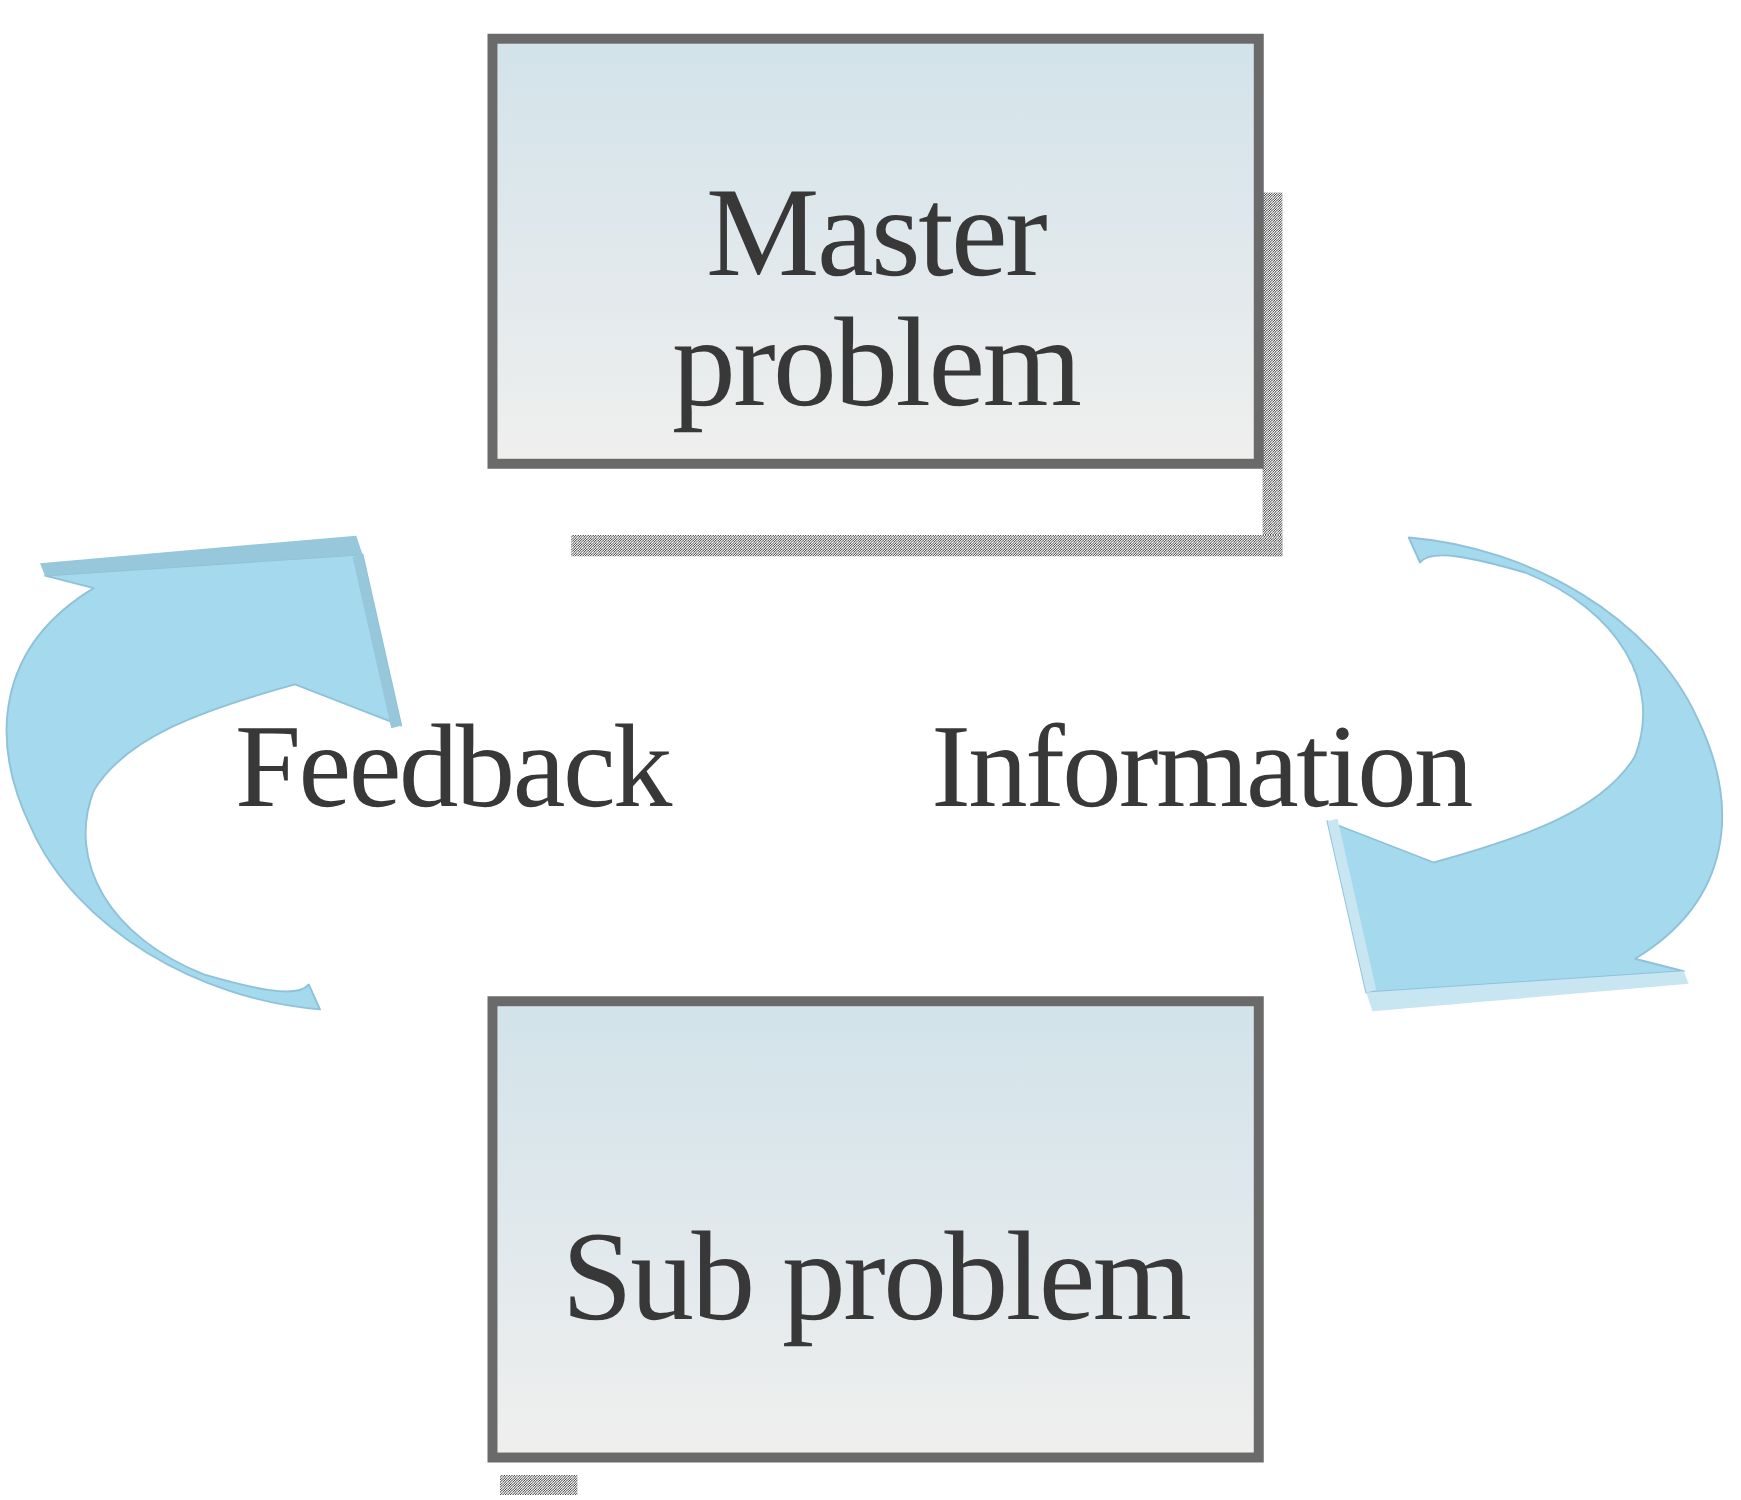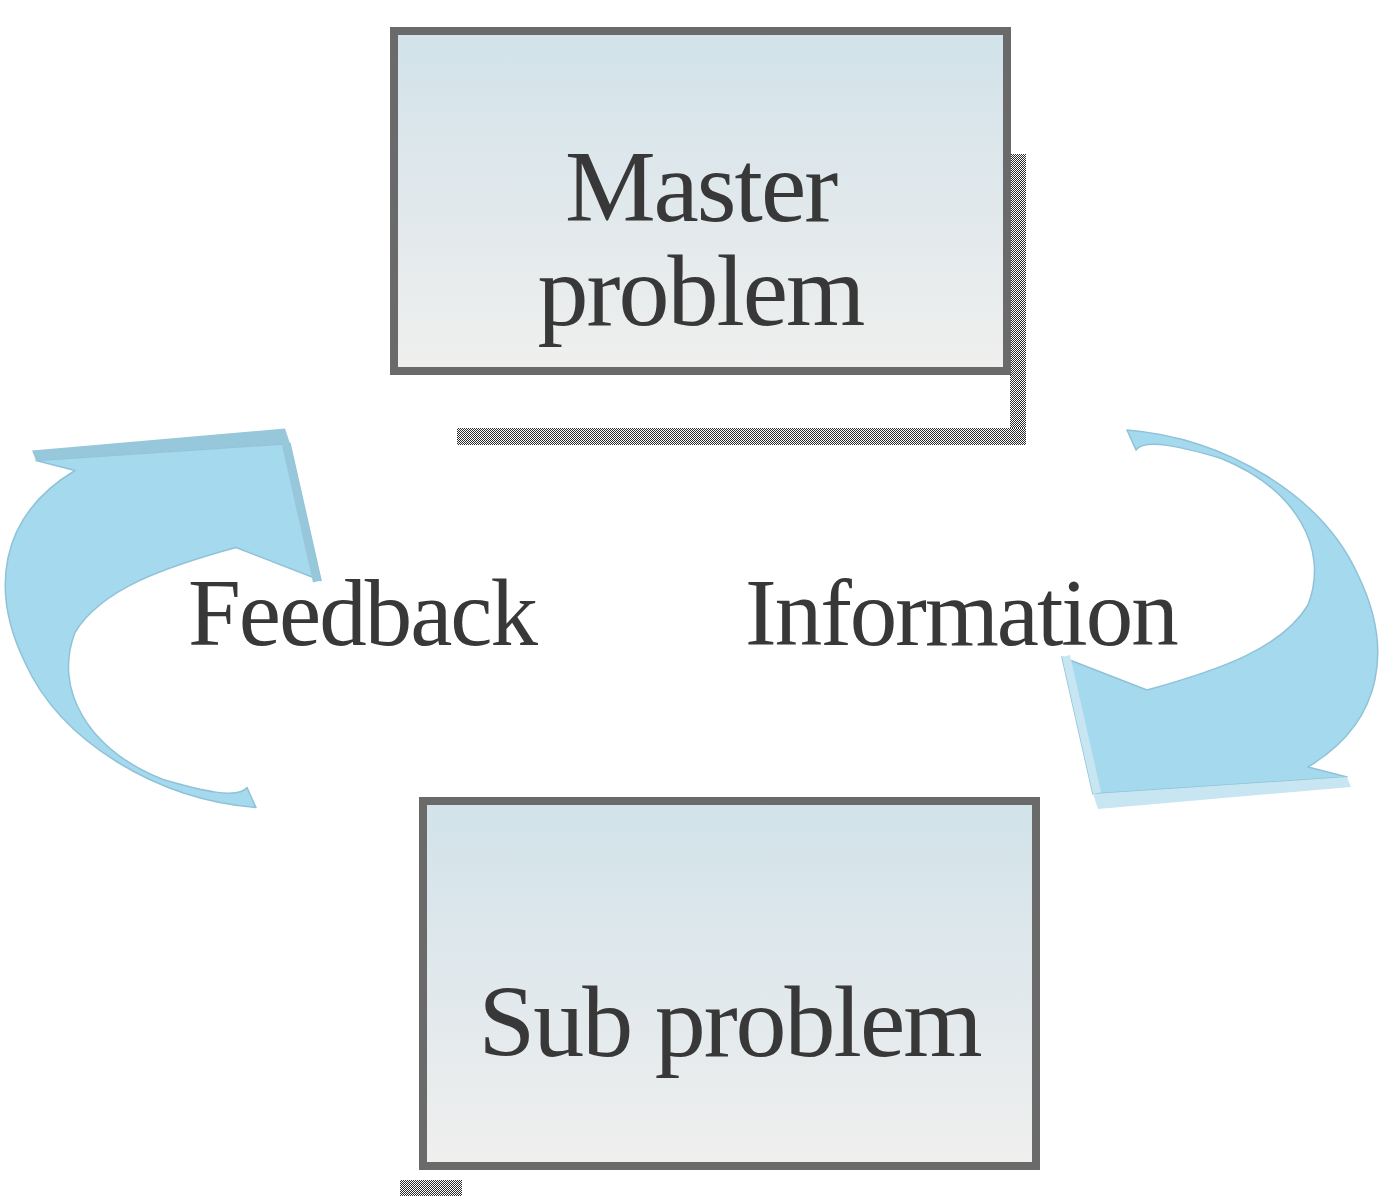--- a/index.html
+++ b/index.html
@@ -44,21 +44,21 @@
     display: flex;
     align-items: center;
     justify-content: center;
     text-align: center;
     color: var(--text-color, #383838);
     font-size: 102px;
     line-height: 1.02;
     letter-spacing: -2px;
   }
   #master-box { top: 27px;  height: 348px; padding-top: 76px; }
-  #sub-box    { top: 797px; height: 373px; padding-top: 78px; margin-left: 29px; }
+  #sub-box    { top: 797px; height: 373px; padding-top: 78px; }
   #master-box .box-label { display: inline-block; max-width: 520px; }
   #sub-box .box-label    { display: inline-block; white-space: nowrap; }
 
   
   #arrow-layer {
     position: absolute;
     left: 0; top: 0;
     width: 1393px;
     height: 1200px;
   }

